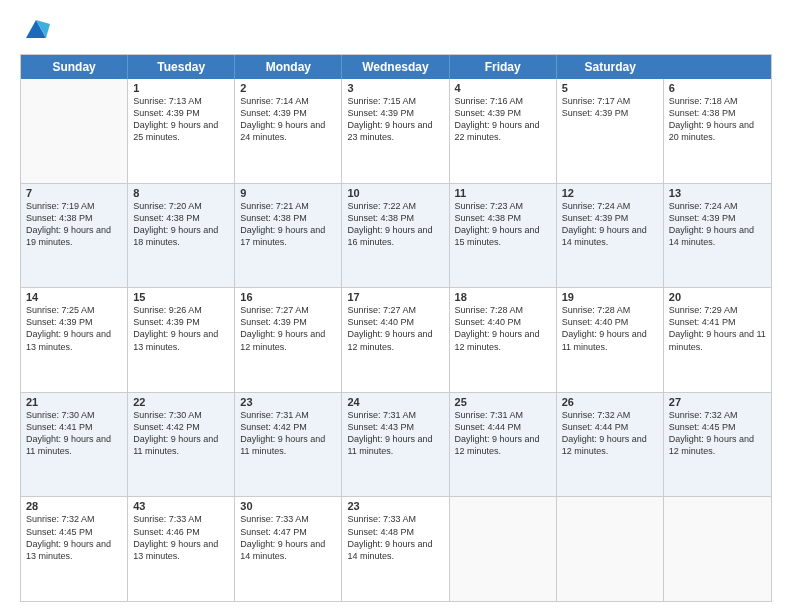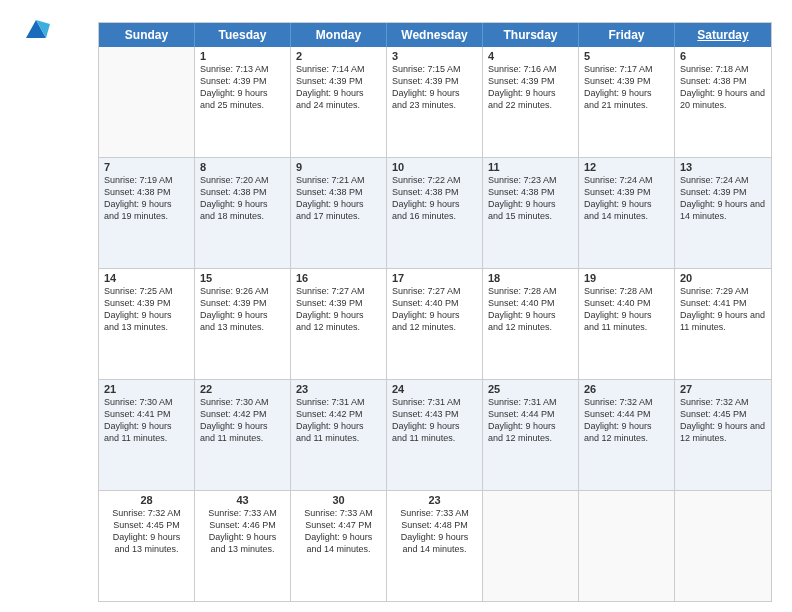--- a/index.html
+++ b/index.html
@@ -8,22 +8,21 @@
       height: 612px;
       font-family: Arial, sans-serif;
       background: #fff;
       overflow: hidden;
     }
     .page {
       width: 792px;
       height: 612px;
       padding: 16px 20px 10px 20px;
       display: flex;
-      flex-direction: row;
-      gap: 48px;
+      flex-direction: column;
     }
     .header {
       display: flex;
       align-items: flex-start;
       justify-content: space-between;
       margin-bottom: 4px;
     }
     .logo {
       display: flex;
       align-items: center;
@@ -67,33 +66,33 @@
       background: #3a7abf;
     }
     .cal-header-cell {
       color: #fff;
       font-size: 12px;
       font-weight: bold;
       text-align: center;
       padding: 5px 2px;
       border-right: 1px solid #5a9ad0;
     }
-    .cal-header-cell:last-child { border-right: none; text-decoration: underline; }
+    .cal-header-cell:last-child { border-right: none; }
     .cal-body {
       flex: 1;
       display: flex;
       flex-direction: column;
     }
     .cal-row {
       display: grid;
       grid-template-columns: repeat(7, 1fr);
       flex: 1;
       border-bottom: 1px solid #ccc;
     }
-    .cal-row:last-child { border-bottom: none; text-align: center; }
+    .cal-row:last-child { border-bottom: none; }
     .cal-cell {
       border-right: 1px solid #ccc;
       padding: 3px 5px;
       font-size: 9.5px;
       color: #333;
       vertical-align: top;
       min-height: 0;
     }
     .cal-cell:last-child { border-right: none; }
     .cal-cell.empty { background: #f9f9f9; }
@@ -134,21 +133,20 @@
       <div class="subtitle"></div>
     </div>
   </div>
 
   <div class="calendar">
     <div class="cal-header" id="cal-header">
         <div class="cal-header-cell">Sunday</div>
         <div class="cal-header-cell">Tuesday</div>
         <div class="cal-header-cell">Monday</div>
         <div class="cal-header-cell">Wednesday</div>
-        <div class="cal-header-cell">Thursday</div>
         <div class="cal-header-cell">Friday</div>
         <div class="cal-header-cell">Saturday</div>
       </div>
     <div class="cal-body" id="cal-body">
         <div class="cal-row">
           <div class="cal-cell empty"></div>
           <div class="cal-cell">
             <div class="day-number">1</div>
             <div class="cell-line">Sunrise: 7:13 AM</div>
             <div class="cell-line">Sunset: 4:39 PM</div>
@@ -169,21 +167,20 @@
           <div class="cal-cell">
             <div class="day-number">4</div>
             <div class="cell-line">Sunrise: 7:16 AM</div>
             <div class="cell-line">Sunset: 4:39 PM</div>
             <div class="cell-line">Daylight: 9 hours and 22 minutes.</div>
           </div>
           <div class="cal-cell">
             <div class="day-number">5</div>
             <div class="cell-line">Sunrise: 7:17 AM</div>
             <div class="cell-line">Sunset: 4:39 PM</div>
-            <div class="cell-line">Daylight: 9 hours and 21 minutes.</div>
           </div>
           <div class="cal-cell">
             <div class="day-number">6</div>
             <div class="cell-line">Sunrise: 7:18 AM</div>
             <div class="cell-line">Sunset: 4:38 PM</div>
             <div class="cell-line">Daylight: 9 hours and 20 minutes.</div>
           </div>
         </div>
         <div class="cal-row alt-row">
           <div class="cal-cell">

